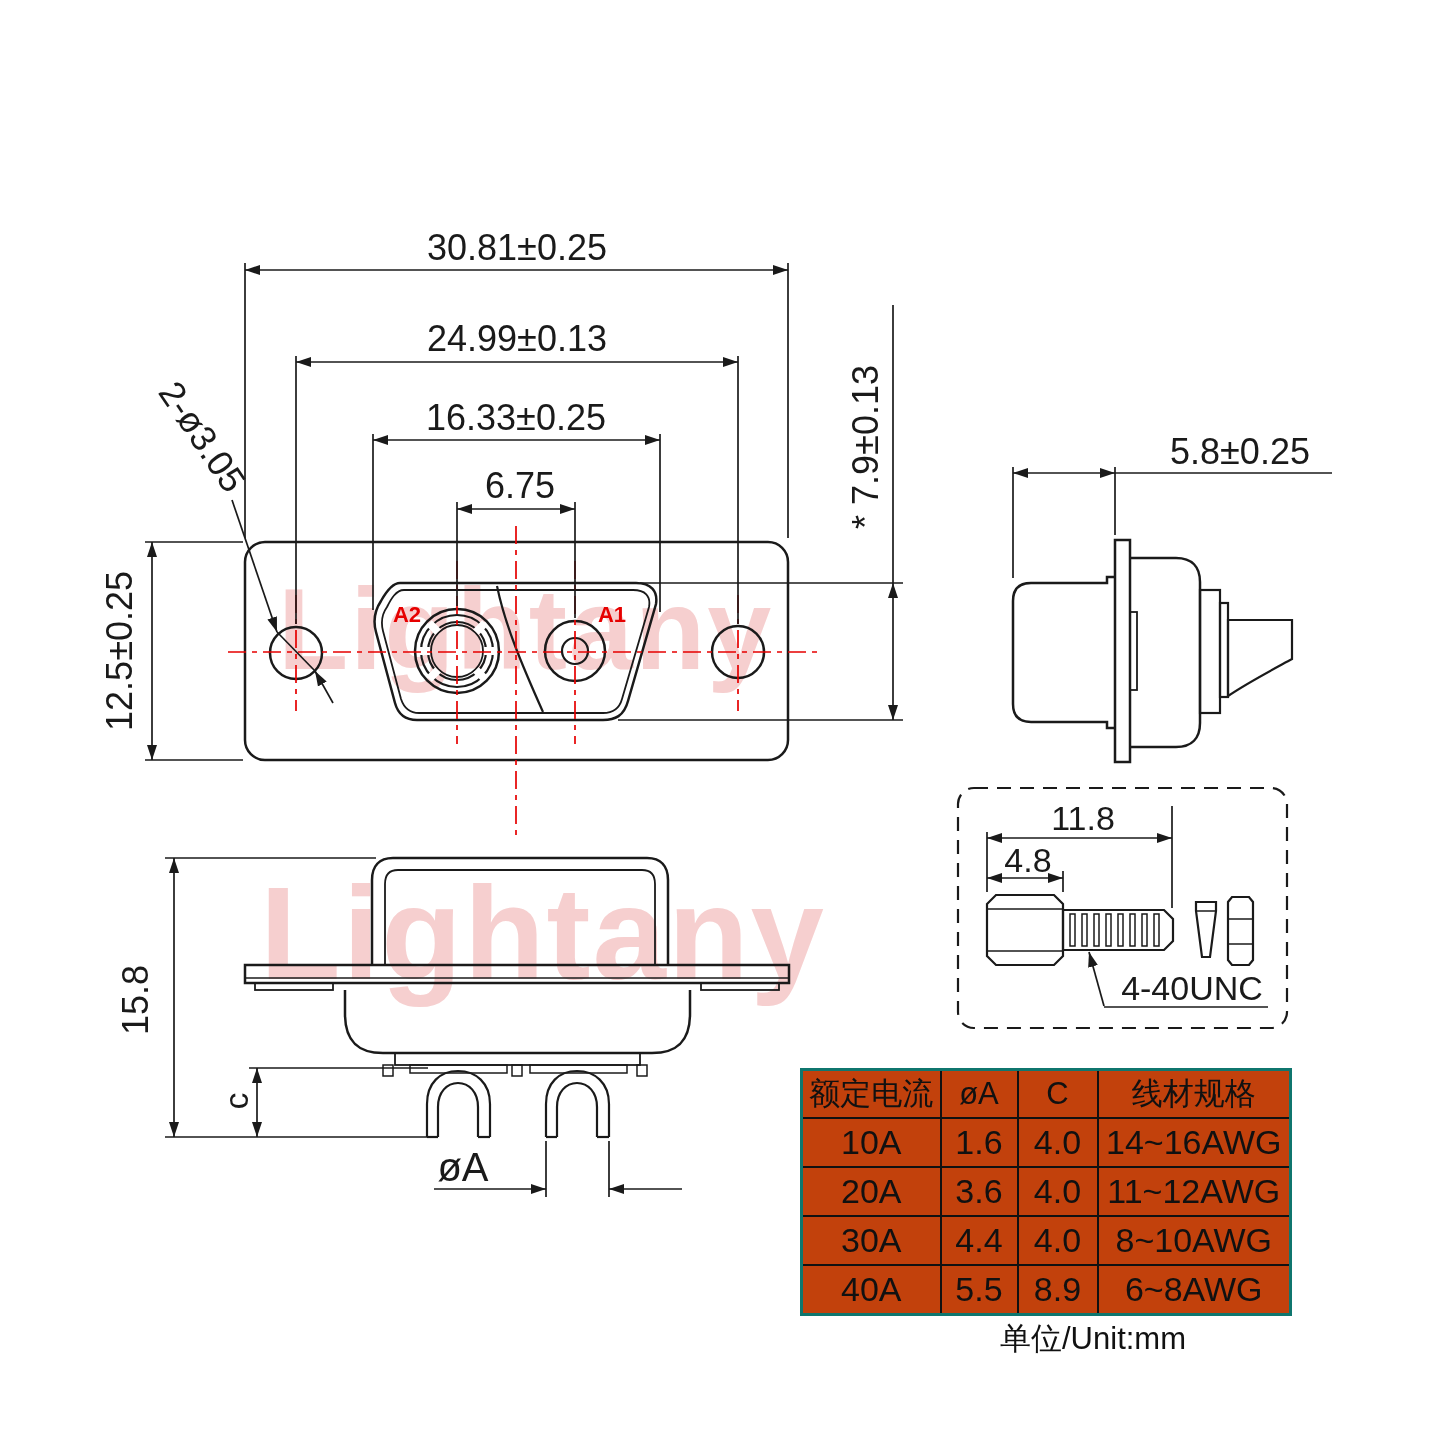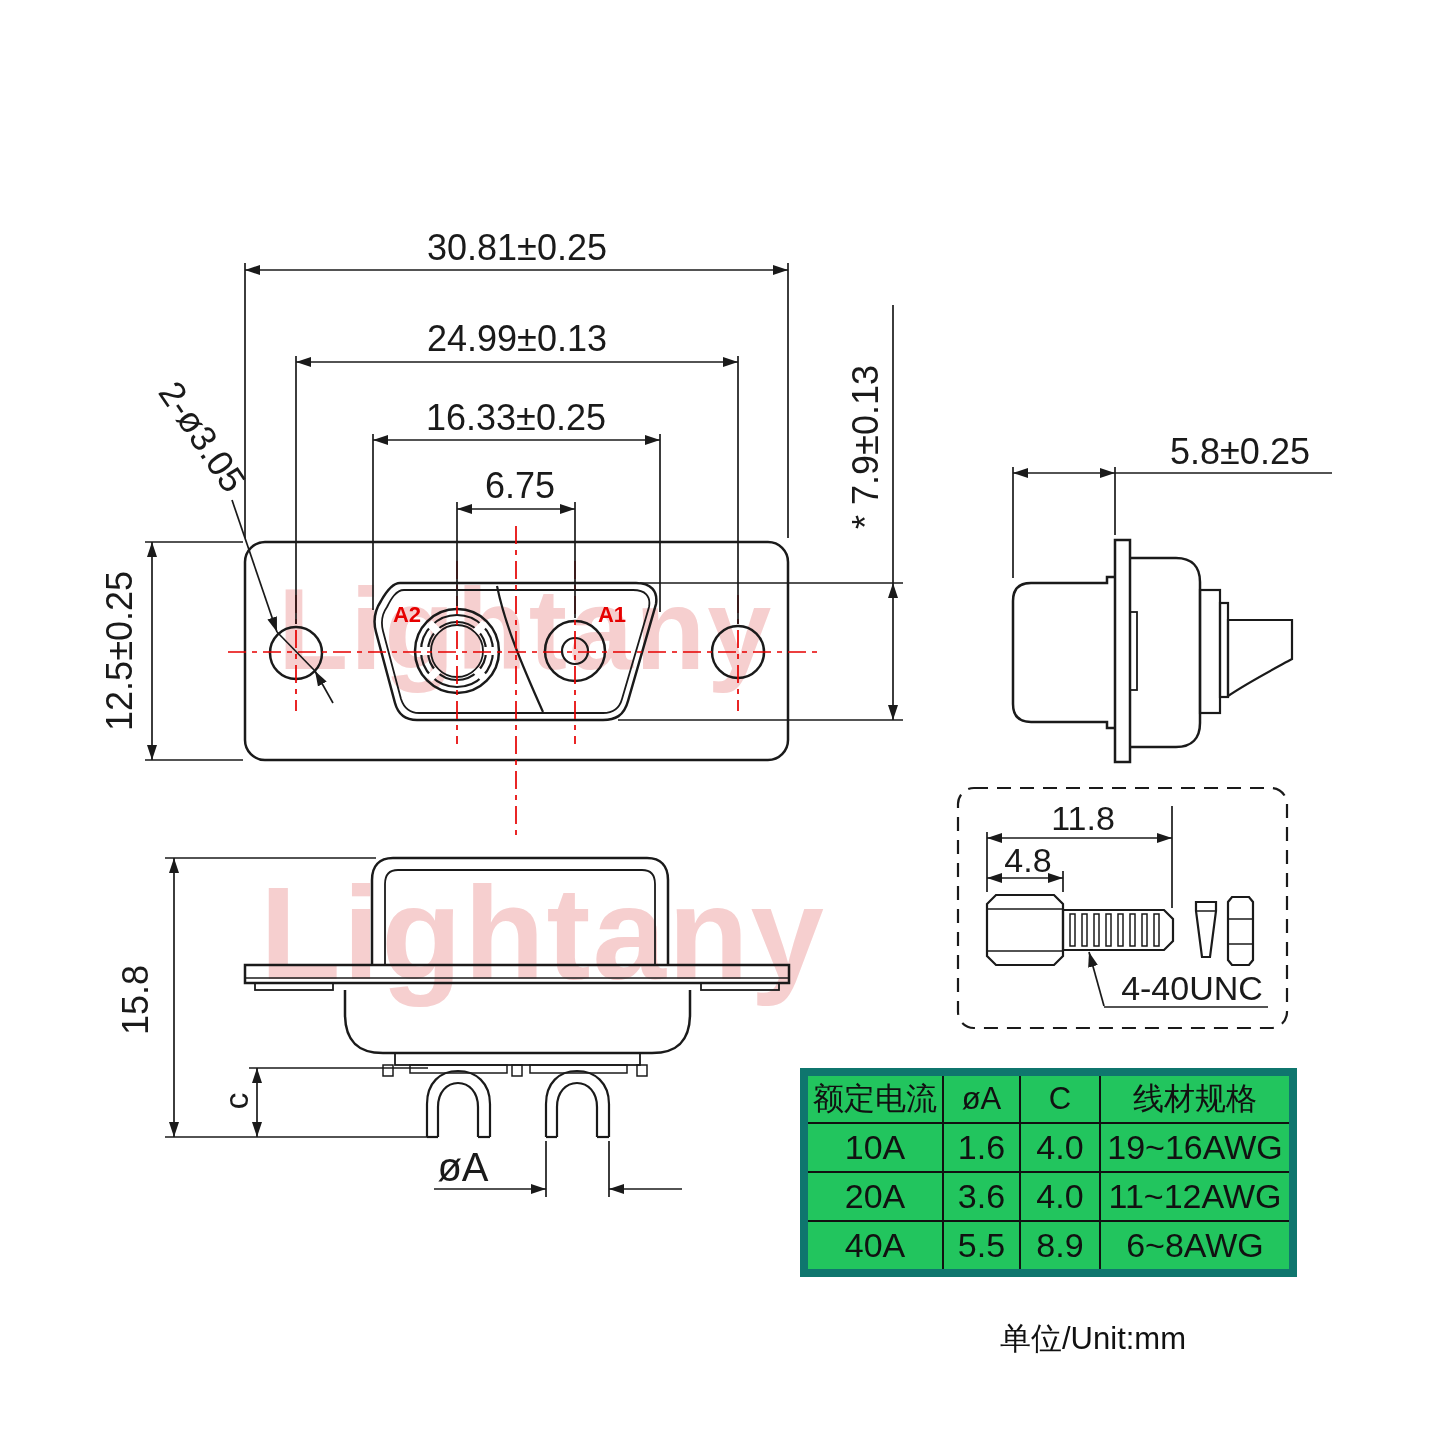--- a/index.html
+++ b/index.html
@@ -14,21 +14,21 @@
   svg.draw .dimtxt{font-size:36px;}
   svg.draw .dimtxt-sm{font-size:34px;}
   svg.draw .redtxt{fill:#e60000;font-size:22px;font-weight:bold;}
   .ln{stroke:#1a1a1a;fill:none;}
   .w25{stroke-width:2.5;} .w22{stroke-width:2.2;} .w18{stroke-width:1.8;} .w15{stroke-width:1.5;}
   .dim{stroke:#1a1a1a;stroke-width:1.7;fill:none;}
   .red{stroke:#e60000;stroke-width:1.7;fill:none;stroke-dasharray:18 6 5 6;}
   .notch{stroke:#ffffff;stroke-width:8;fill:none;}
   .dash{stroke:#1a1a1a;stroke-width:2.2;fill:none;stroke-dasharray:14 9;}
   table.spec{position:absolute;left:800px;top:1068px;z-index:2;border-collapse:collapse;
-             border:8px solid #0f766e;background:#22c55e;table-layout:fixed;}
+             border:3px solid #0f766e;background:#c2410c;table-layout:fixed;}
   table.spec th,table.spec td{border:2px solid #111;text-align:center;vertical-align:middle;
              padding:0;font-weight:normal;color:#111;}
   table.spec th{font-size:31px;height:46px;}
   table.spec td{font-size:34px;height:47px;text-align:center;}
   .unit{position:absolute;left:1000px;top:1318px;width:292px;z-index:2;
         font-size:31px;color:#111;}
 </style>
 </head>
 <body>
 
@@ -227,29 +227,35 @@
         <tr>
       <th>额定电流</th>
       <th>øA</th>
       <th>C</th>
       <th>线材规格</th>
     </tr>
     <tr>
       <td>10A</td>
       <td>1.6</td>
       <td>4.0</td>
-      <td>19~16AWG</td>
+      <td>14~16AWG</td>
     </tr>
     <tr>
       <td>20A</td>
       <td>3.6</td>
       <td>4.0</td>
       <td>11~12AWG</td>
     </tr>
     <tr>
+      <td>30A</td>
+      <td>4.4</td>
+      <td>4.0</td>
+      <td>8~10AWG</td>
+    </tr>
+    <tr>
       <td>40A</td>
       <td>5.5</td>
       <td>8.9</td>
       <td>6~8AWG</td>
     </tr>
   </tbody>
     </table>
 
   <div class="unit">单位/Unit:mm</div>
 </div>

